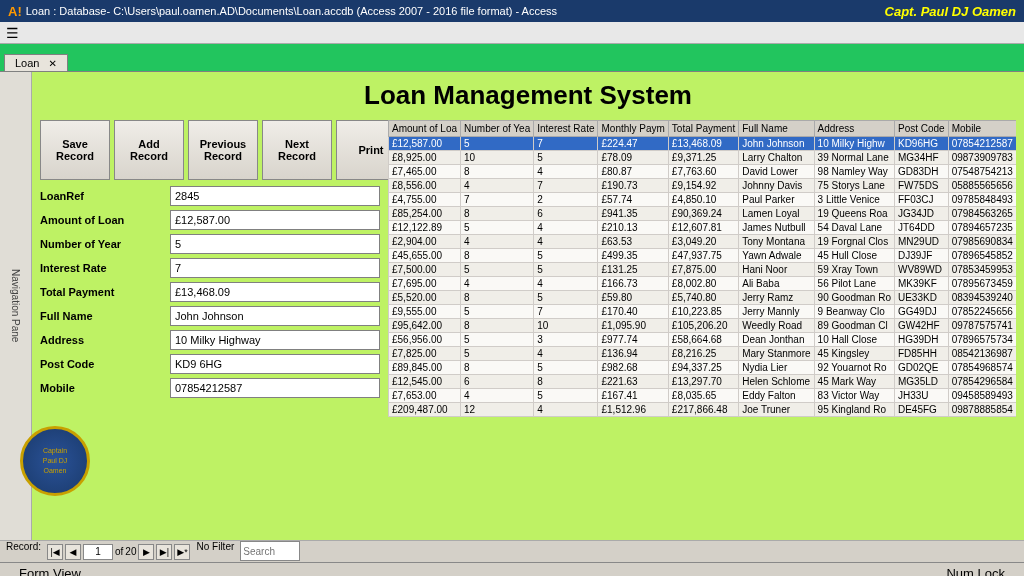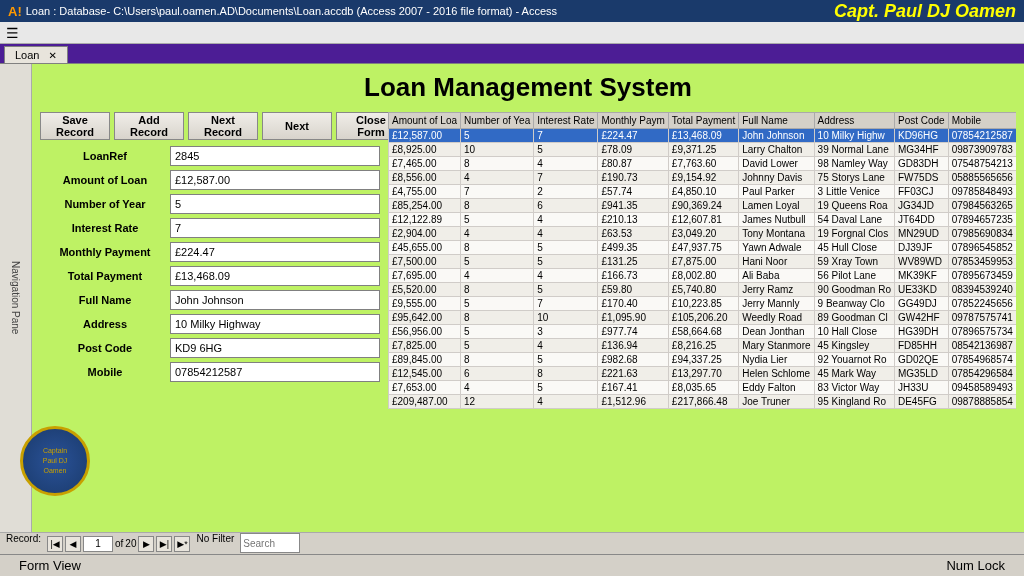--- a/index.html
+++ b/index.html
@@ -9,35 +9,35 @@
       background: #1a3a6b;
       color: white;
       height: 22px;
       display: flex;
       align-items: center;
       justify-content: space-between;
       padding: 0 8px;
       font-size: 11px;
     }
     .title-bar-left { display: flex; align-items: center; gap: 4px; }
-    .title-bar-accent { color: #ff0; font-style: italic; font-weight: bold; font-size: 18px; }
+    .title-bar-accent { color: #ff0; font-style: italic; font-weight: bold; font-size: 13px; }
 
     .access-bar {
       background: #e8e8e8;
       height: 22px;
       display: flex;
       align-items: center;
       padding: 0 6px;
       border-bottom: 1px solid #aaa;
       font-size: 11px;
       gap: 4px;
     }
     .tab-bar {
-      background: #4c1d95;
-      height: 20px;
+      background: #22c55e;
+      height: 28px;
       display: flex;
       align-items: flex-end;
       padding: 0 4px;
       border-bottom: 1px solid #808080;
     }
     .tab {
       background: #e8e4dc;
       border: 1px solid #808080;
       border-bottom: none;
       padding: 2px 10px;
@@ -94,41 +94,40 @@
     .field-row {
       display: flex;
       align-items: center;
       margin-bottom: 4px;
     }
     .field-label {
       width: 130px;
       font-weight: bold;
       font-size: 11px;
       color: #000;
-      text-align: center;
     }
     .field-value {
       flex: 1;
       background: white;
       border: 1px solid #808080;
       padding: 2px 4px;
       font-size: 11px;
       height: 20px;
     }
 
     .button-row {
       display: flex;
       gap: 4px;
       margin-bottom: 6px;
       flex-wrap: nowrap;
     }
     .btn {
       background: linear-gradient(to bottom, #f0ede8, #d8d4cc);
       border: 1px solid #888;
-      padding: 1px 8px;
+      padding: 17px 8px;
       font-size: 11px;
       font-weight: bold;
       cursor: pointer;
       text-align: center;
       min-width: 70px;
       flex: 1;
       color: #000;
     }
 
     .right-panel {
@@ -242,44 +241,41 @@
 
     <div class="form-header">Loan Management System</div>
 
     <div class="form-body">
 
       <div class="left-panel">
 
         <div class="button-row">
           <button class="btn">Save Record</button>
           <button class="btn">Add Record</button>
+          <button class="btn">Previous Record</button>
           <button class="btn">Next Record</button>
-          <button class="btn">Next</button>
+          <button class="btn">Print</button>
           <button class="btn">Close Form</button>
         </div>
 
         <div class="field-row">
           <span class="field-label">LoanRef</span>
           <input class="field-value" value="2845" style="">
         </div>
         <div class="field-row">
           <span class="field-label">Amount of Loan</span>
           <input class="field-value" value="£12,587.00" style="">
         </div>
         <div class="field-row">
           <span class="field-label">Number of Year</span>
           <input class="field-value" value="5" style="">
         </div>
         <div class="field-row">
           <span class="field-label">Interest Rate</span>
           <input class="field-value" value="7" style="">
-        </div>
-        <div class="field-row">
-          <span class="field-label">Monthly Payment</span>
-          <input class="field-value" value="£224.47" style="">
         </div>
         <div class="field-row">
           <span class="field-label">Total Payment</span>
           <input class="field-value" value="£13,468.09" style="">
         </div>
         <div class="field-row">
           <span class="field-label">Full Name</span>
           <input class="field-value" value="John Johnson" style="">
         </div>
         <div class="field-row">

